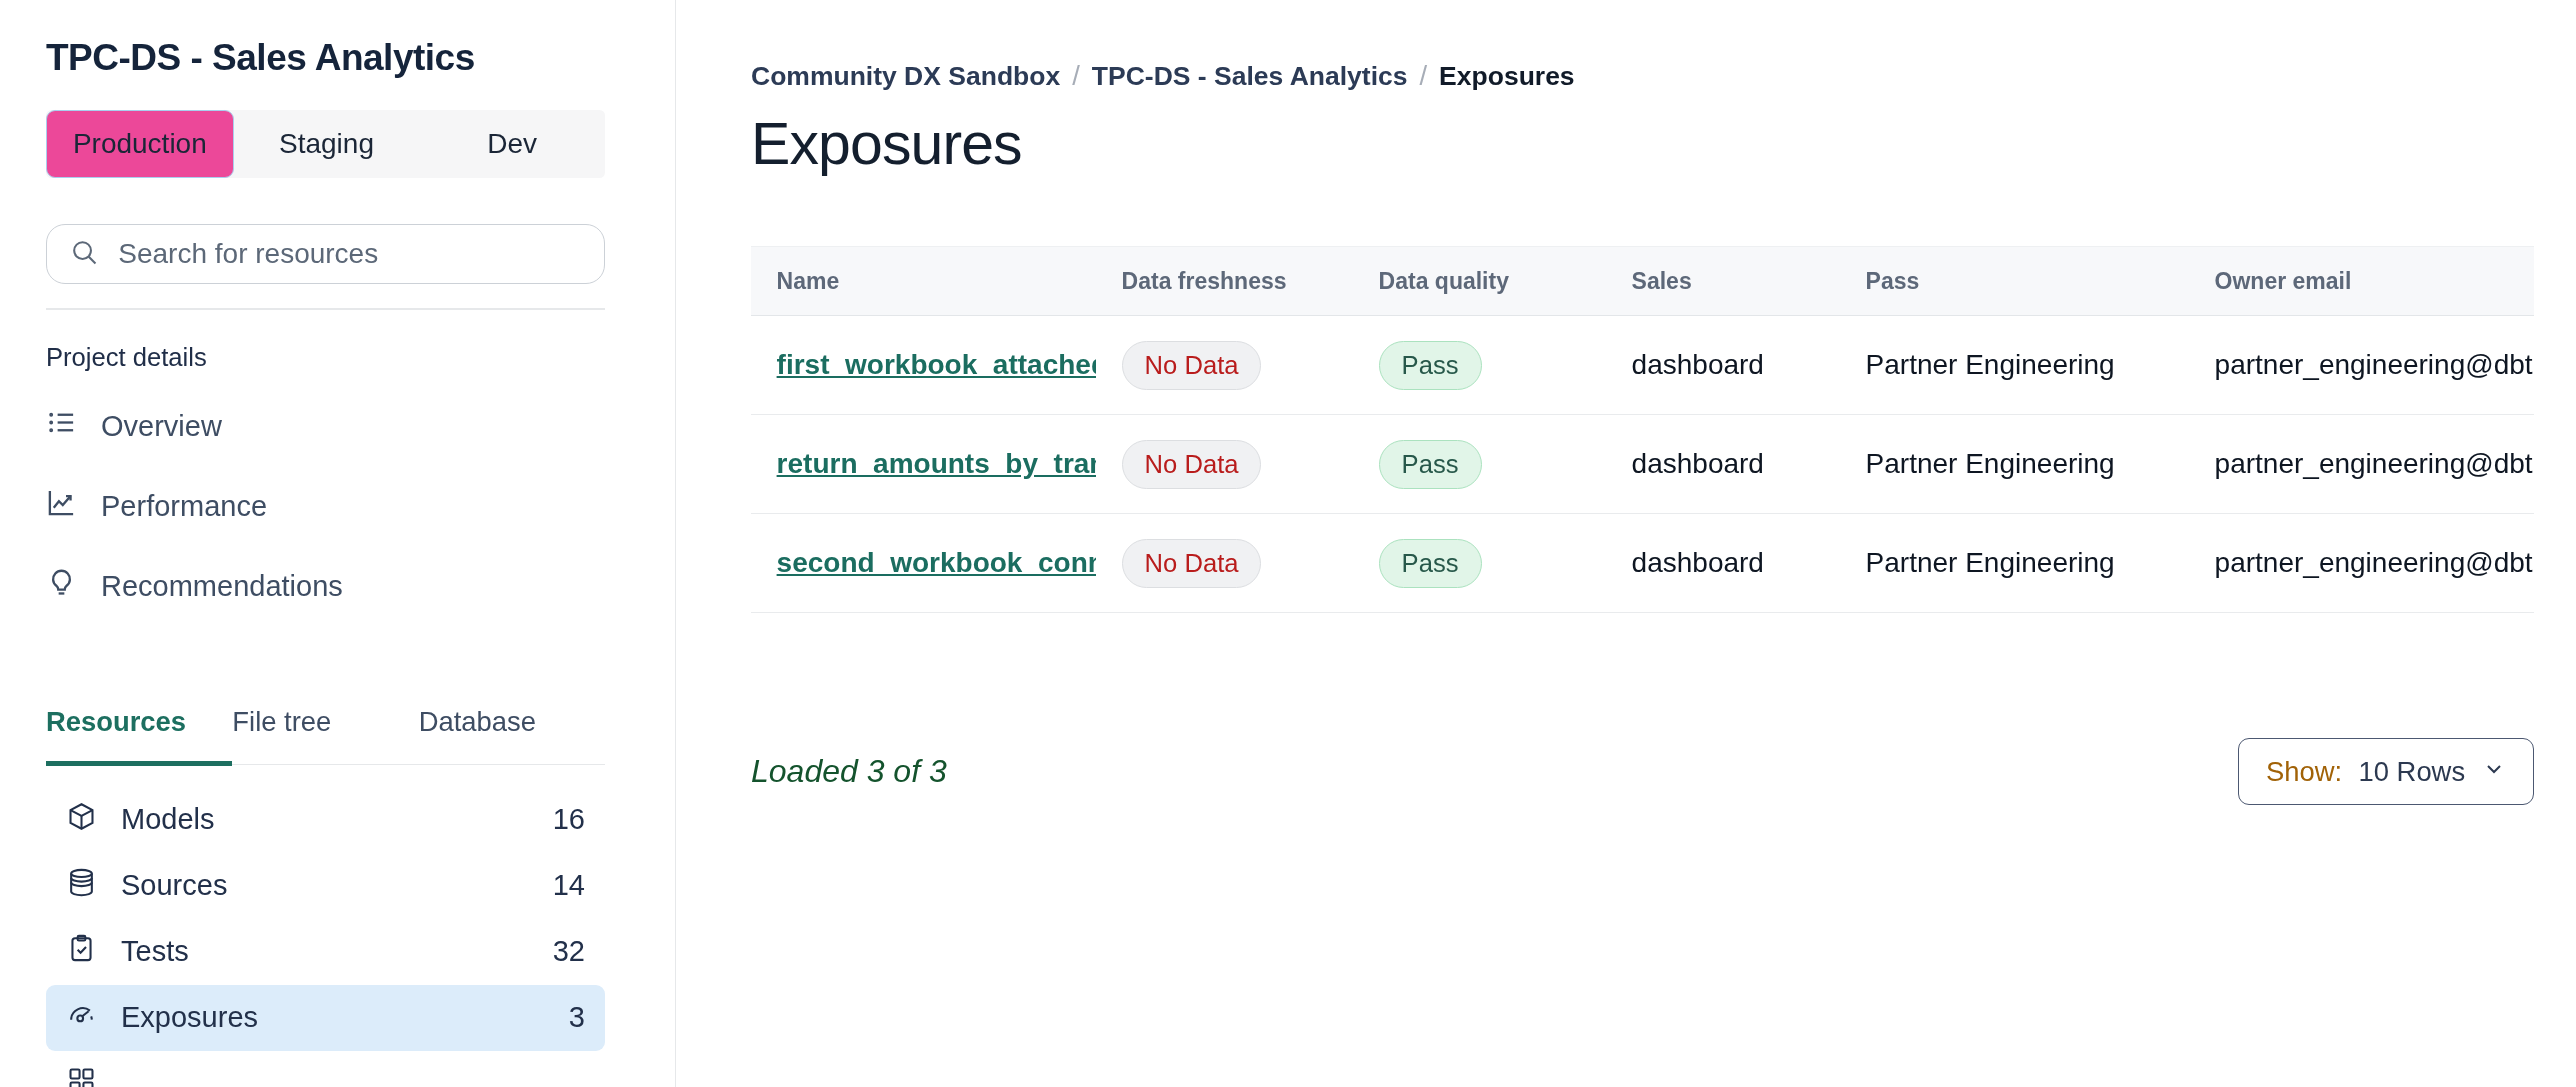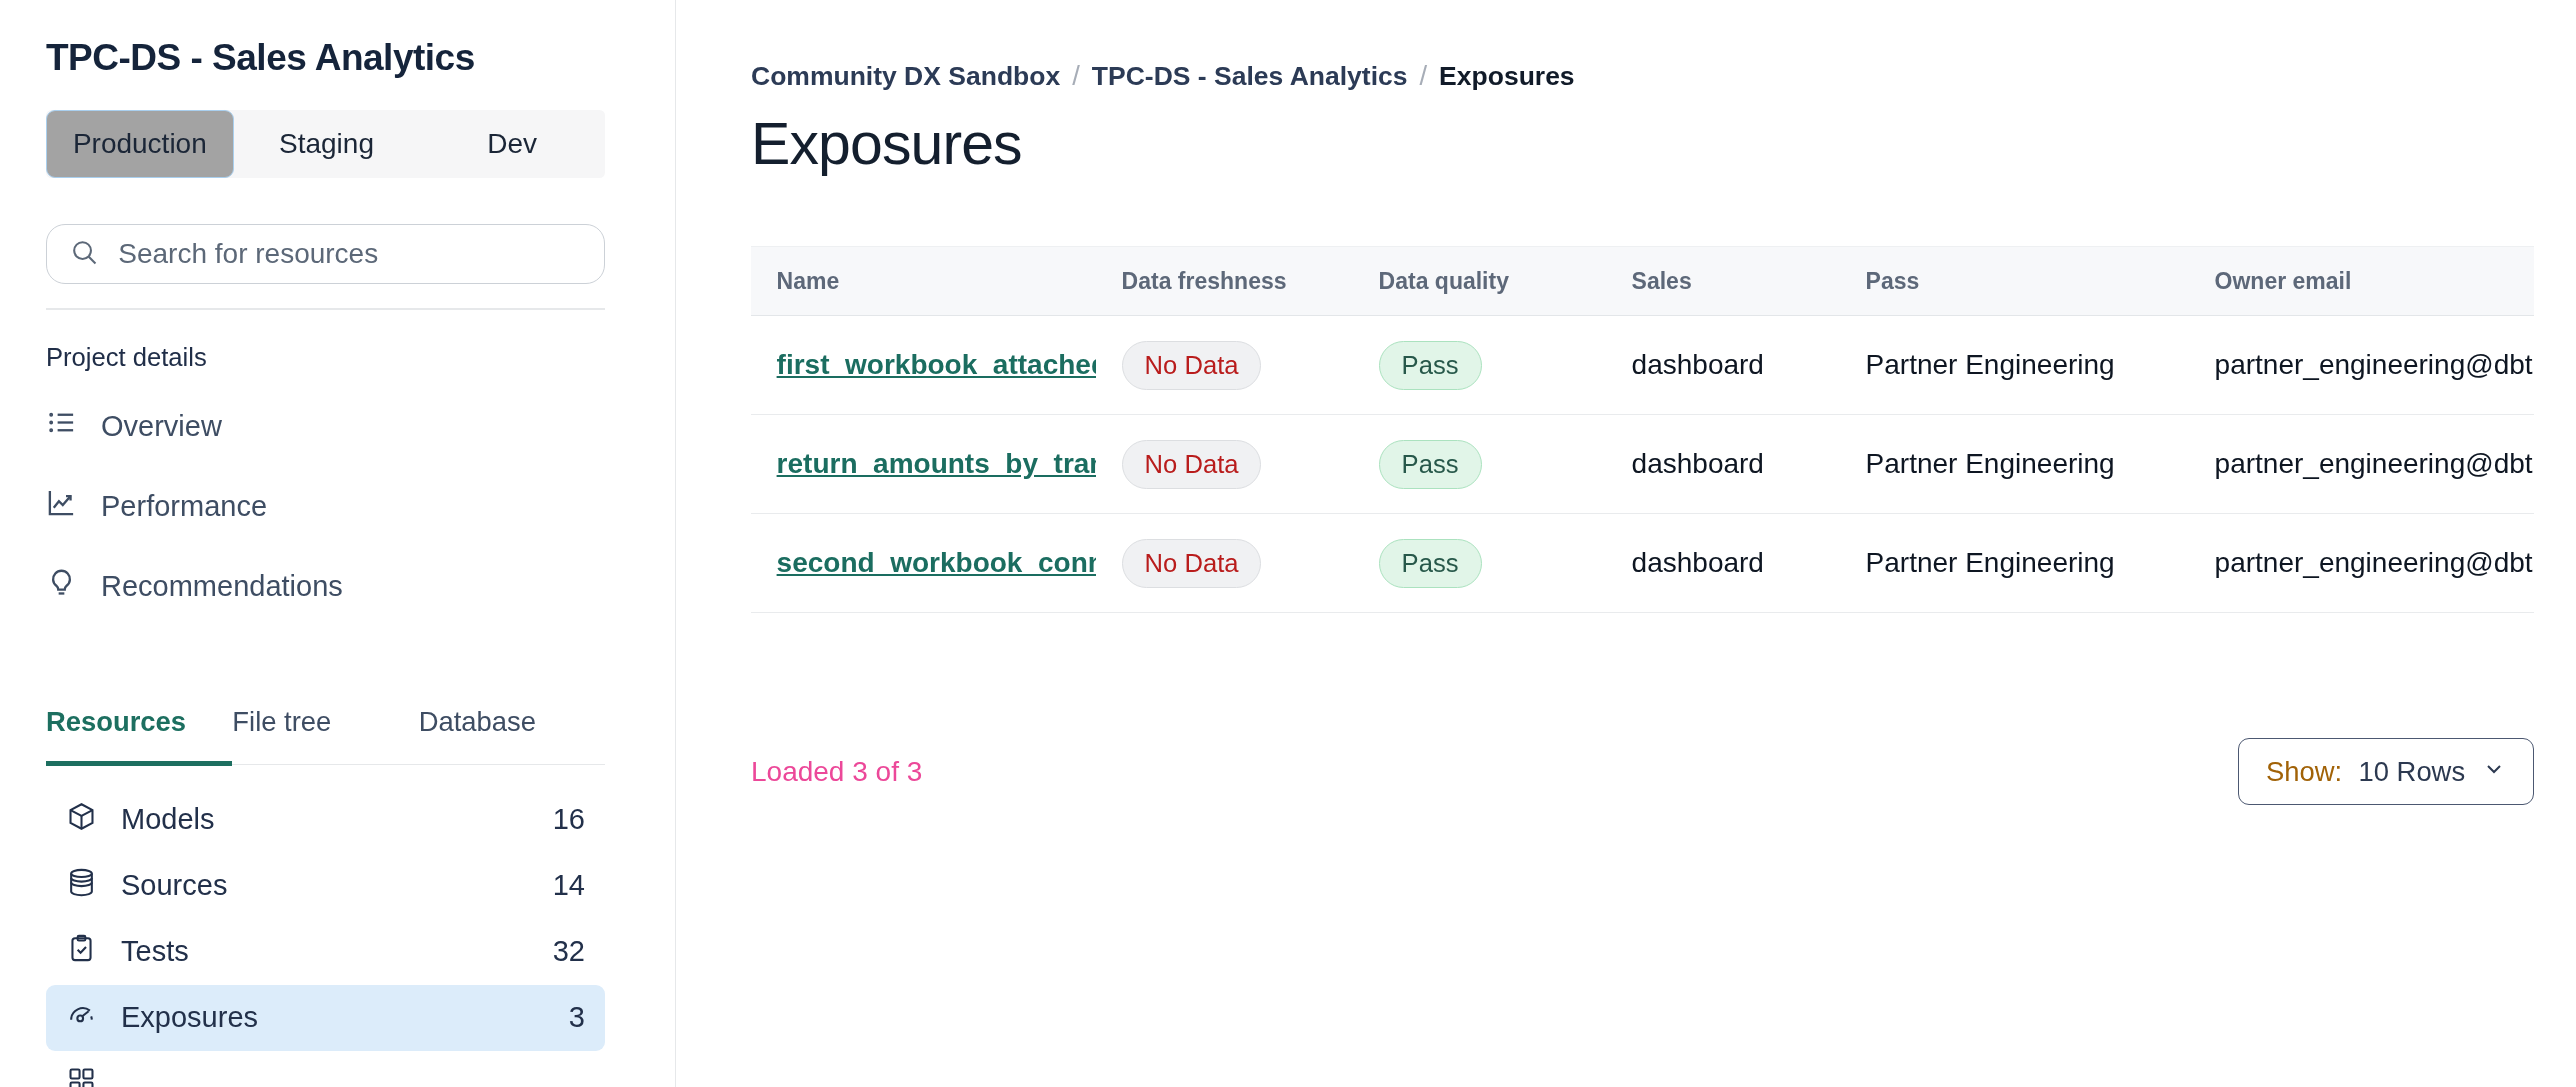--- a/index.html
+++ b/index.html
@@ -7,21 +7,21 @@
               font-family:"Liberation Sans", sans-serif; color:#1a2433; }
 
   
   .sidebar { position:absolute; left:0; top:0; width:676px; height:1088px;
              border-right:1.8px solid #e6e8ea; padding:0 70px 0 46px; overflow:hidden; }
   .project-title { margin-top:37px; font-size:37px; font-weight:700; color:#15243b; letter-spacing:-0.5px; }
 
   .env-tabs { margin-top:31px; display:flex; background:#f6f6f7; border-radius:5.5px; height:68px; }
   .env-tab { flex:1; display:flex; align-items:center; justify-content:center;
              font-size:28px; color:#1b2637; cursor:pointer; border-radius:9.1px; }
-  .env-tab.active { background:#a3a3a3; border:1.8px solid #a9cfee; }
+  .env-tab.active { background:#ec4899; border:1.8px solid #a9cfee; }
 
   .search-box { margin-top:46px; height:60px; border:1.8px solid #ccd1d7; border-radius:19px;
                 display:flex; align-items:center; padding:0 22px; gap:18.3px; }
   .search-box svg { flex:none; }
   .search-box input { border:none; outline:none; background:transparent; width:100%;
                       font-size:28px; color:#2c3950; font-family:"Liberation Sans", sans-serif; }
   .search-box input::placeholder { color:#5c6878; }
 
   .side-divider { height:1.8px; background:#e6e8ea; margin-top:24px; }
   .section-label { margin-top:33px; font-size:25.6px; color:#202e48; }
@@ -65,21 +65,21 @@
   tbody tr { height:99px; border-bottom:1.8px solid #e9ebed; }
   td { font-size:28px; color:#0e1622; padding-left:25.6px; white-space:nowrap;
        overflow:hidden; }
   .res-link { color:#1b6d60; font-weight:700; text-decoration:underline; cursor:pointer; }
 
   .badge { display:inline-block; padding:9.1px 22px; border-radius:913px; font-size:25.6px; }
   .badge-gray  { background:#f0f1f3; border:1.8px solid #dcdee1; color:#b91c1c; }
   .badge-green { background:#e1f5e8; border:1.8px solid #abe2bf; color:#27584a; }
 
   .table-footer { margin-top:125px; display:flex; justify-content:space-between; align-items:center; }
-  .loaded-text { font-size:28px; color:#ec4899; }
+  .loaded-text { font-size:32px; color:#14532d;font-style:italic; }
   .show-btn { display:flex; align-items:center; gap:16.5px; border:1.8px solid #4c5871;
               border-radius:11px; padding:16.5px 27.4px; font-size:27.4px; color:#2c3950;
               background:#ffffff; cursor:pointer; }
   .show-btn .show-label { color:#a16207; }
 </style>
 </head>
 <body>
 
 <div class="sidebar">
 

